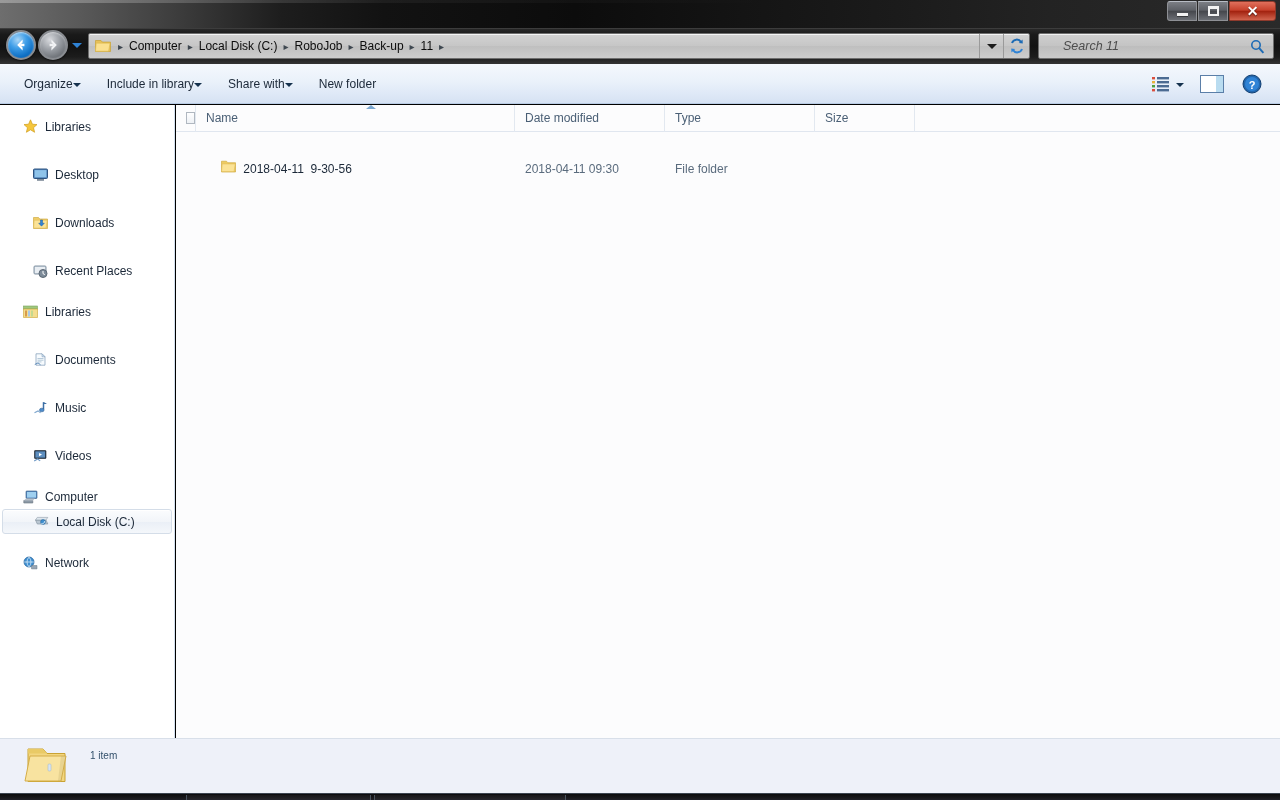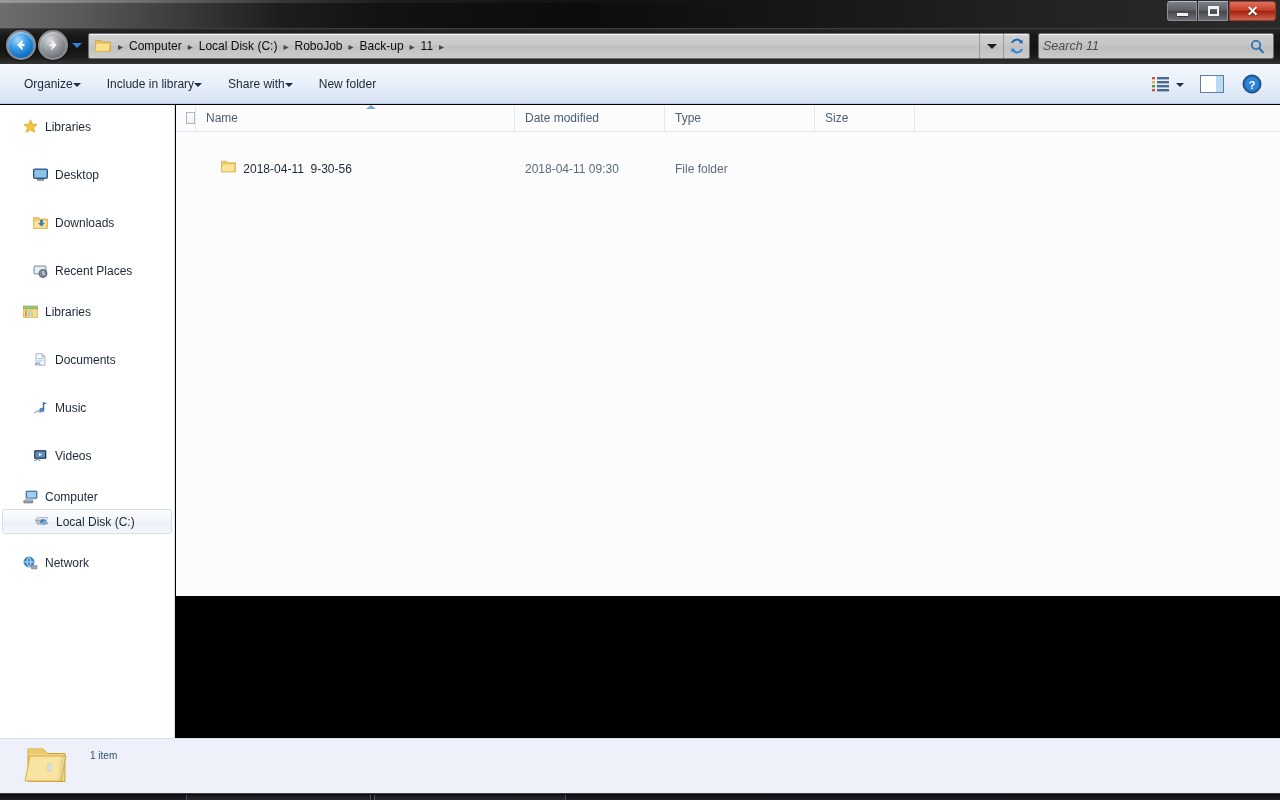--- a/index.html
+++ b/index.html
@@ -147,21 +147,21 @@
     position: absolute; left: 1038px; top: 5px; width: 236px; height: 26px;
     background: linear-gradient(180deg, #cfcfcf 0%, #c4c4c4 50%, #bdbdbd 51%, #cacaca 100%);
     border: 1px solid #6e6e6e; border-radius: 2px;
     display: flex; align-items: center;
     box-shadow: inset 0 1px 0 rgba(255,255,255,.7);
   }
   .search-input {
     flex: 1; border: 0; background: transparent; outline: none;
     font-family: "Liberation Sans", sans-serif;
     font-size: 12.5px; font-style: italic; color: #4d4d4d;
-    padding-left: 4px;
+    padding-left: 24px;
   }
   .search-input::placeholder { color: #4d4d4d; font-style: italic; opacity: 1;}
   .search-icon-wrap { padding-right: 8px; display:flex; cursor: default;}
 
   
   .toolbar {
     position: absolute; left: 0; top: 64px; width: 1280px; height: 40px;
     background: linear-gradient(180deg, #f4f8fd 0%, #eaf1fa 45%, #dfe9f7 75%, #d6e2f3 100%);
     border-bottom: 1px solid #b8cbe4;
     display: flex; align-items: center;
@@ -204,21 +204,21 @@
     border-radius: 3px;
     background: linear-gradient(180deg, #fbfcfe 0%, #f2f5f9 50%, #eaeff6 51%, #f4f7fb 100%);
     box-shadow: inset 0 1px 0 #fff;
   }
   .nav-spacer { height: 16px; }
   .nav-ico { width: 16px; height: 16px; flex: 0 0 16px; display:flex; align-items:center; justify-content:center;}
 
   
   .filelist {
     position: absolute; left: 176px; top: 105px;
-    width: 1104px; height: 491px;
+    width: 1104px; height: 633px;
     background: #fcfcfd;
     overflow: hidden;
   }
   .col-header {
     position: relative;
     display: flex; height: 27px;
     background: #fcfcfd;
     border-bottom: 1px solid #e0e6ef;
     align-items: center;
   }

